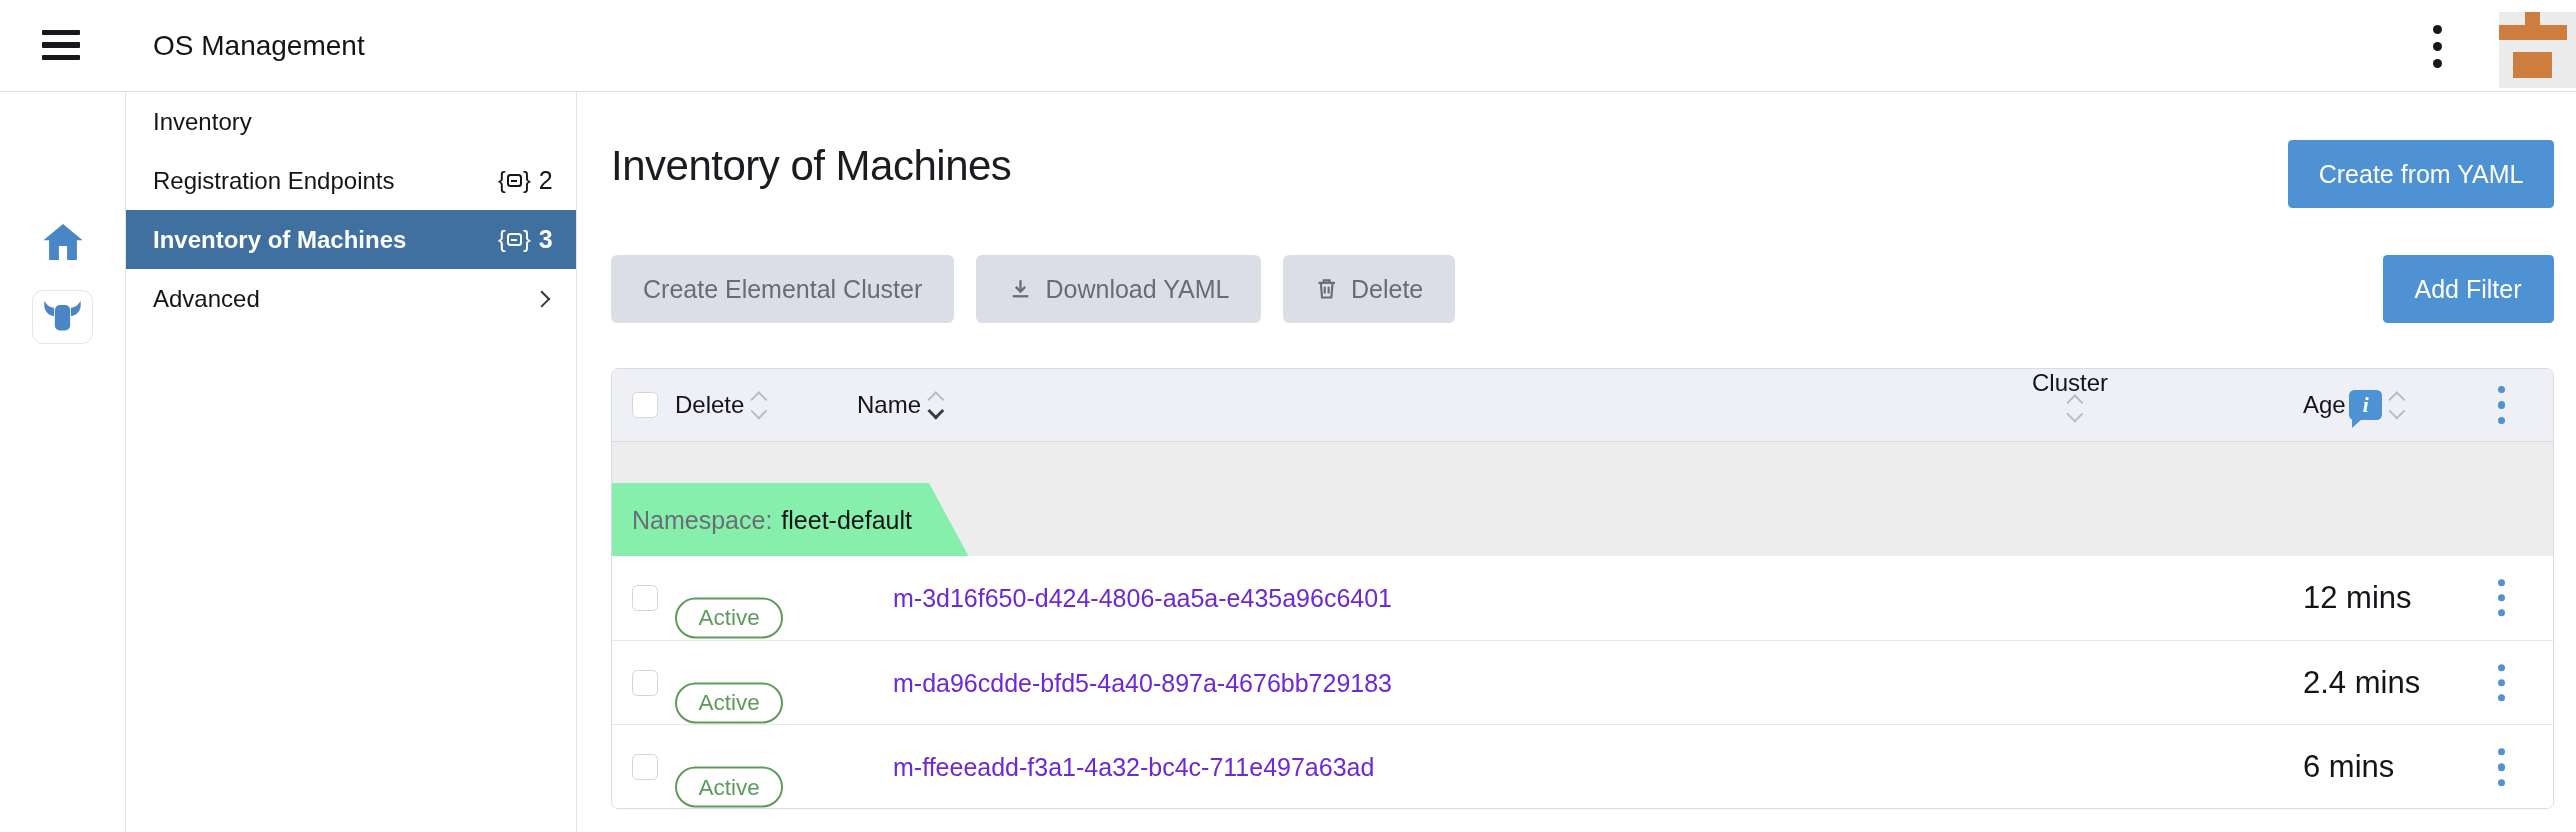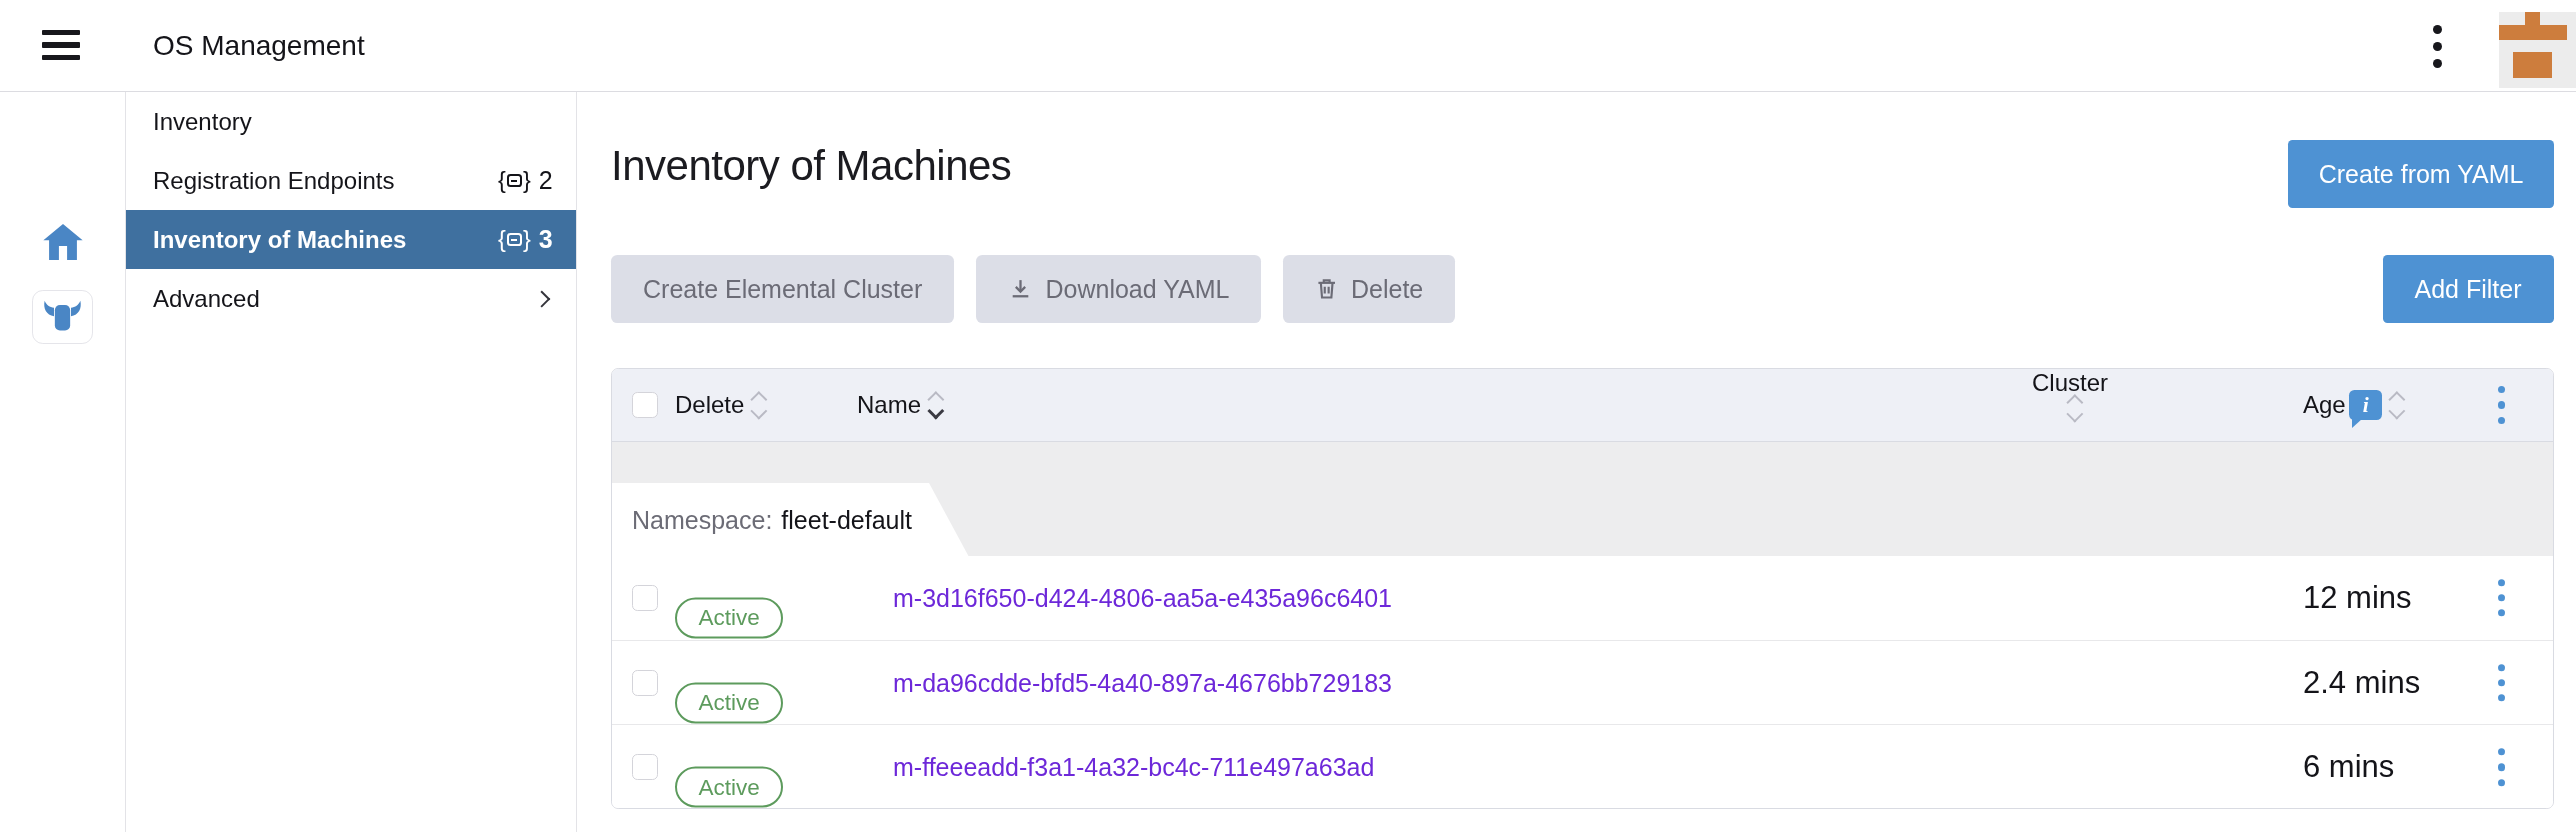--- a/index.html
+++ b/index.html
@@ -79,21 +79,21 @@
   .info-icon { position:relative; width:33px; height:30px; background:#4e92d3; border-radius:5.4px;
     color:#fff; display:inline-flex; align-items:center; justify-content:center;
     font-size:21.6px; font-style:italic; font-weight:bold; font-family:"Liberation Serif", serif;
     margin-left:3.6px; cursor:pointer; }
   .info-icon::after { content:""; position:absolute; left:2.7px; bottom:-8px;
     border-left:10.8px solid #4e92d3; border-bottom:9px solid transparent; }
   .kebab { display:flex; flex-direction:column; gap:8px; align-items:center; cursor:pointer; }
   .kebab i { width:7.2px; height:7.2px; border-radius:50%; background:#4e92d3; }
 
   .group-band { position:relative; height:114px; background:#ededee; }
-  .ns-tab { position:absolute; left:0; top:41px; width:357px; height:74px; background:#ffffff;
+  .ns-tab { position:absolute; left:0; top:41px; width:357px; height:74px; background:#86efac;
     clip-path:polygon(0 0, 317px 0, 357px 100%, 0 100%);
     display:flex; align-items:center; padding-left:20px; font-size:25px; }
   .ns-label { color:#6c6c76; margin-right:9px; }
   .ns-value { color:#141419; }
 
   .rows { position:relative; height:253px; display:flex; flex-direction:column; }
   .row { position:relative; flex:1; background:#fff; }
   .row + .row { border-top:0.9px solid #e8e8ea; }
   .cell { position:absolute; top:50%; transform:translateY(-50%); display:flex; align-items:center; }
   .badge-active { display:inline-flex; align-items:center; justify-content:center;

